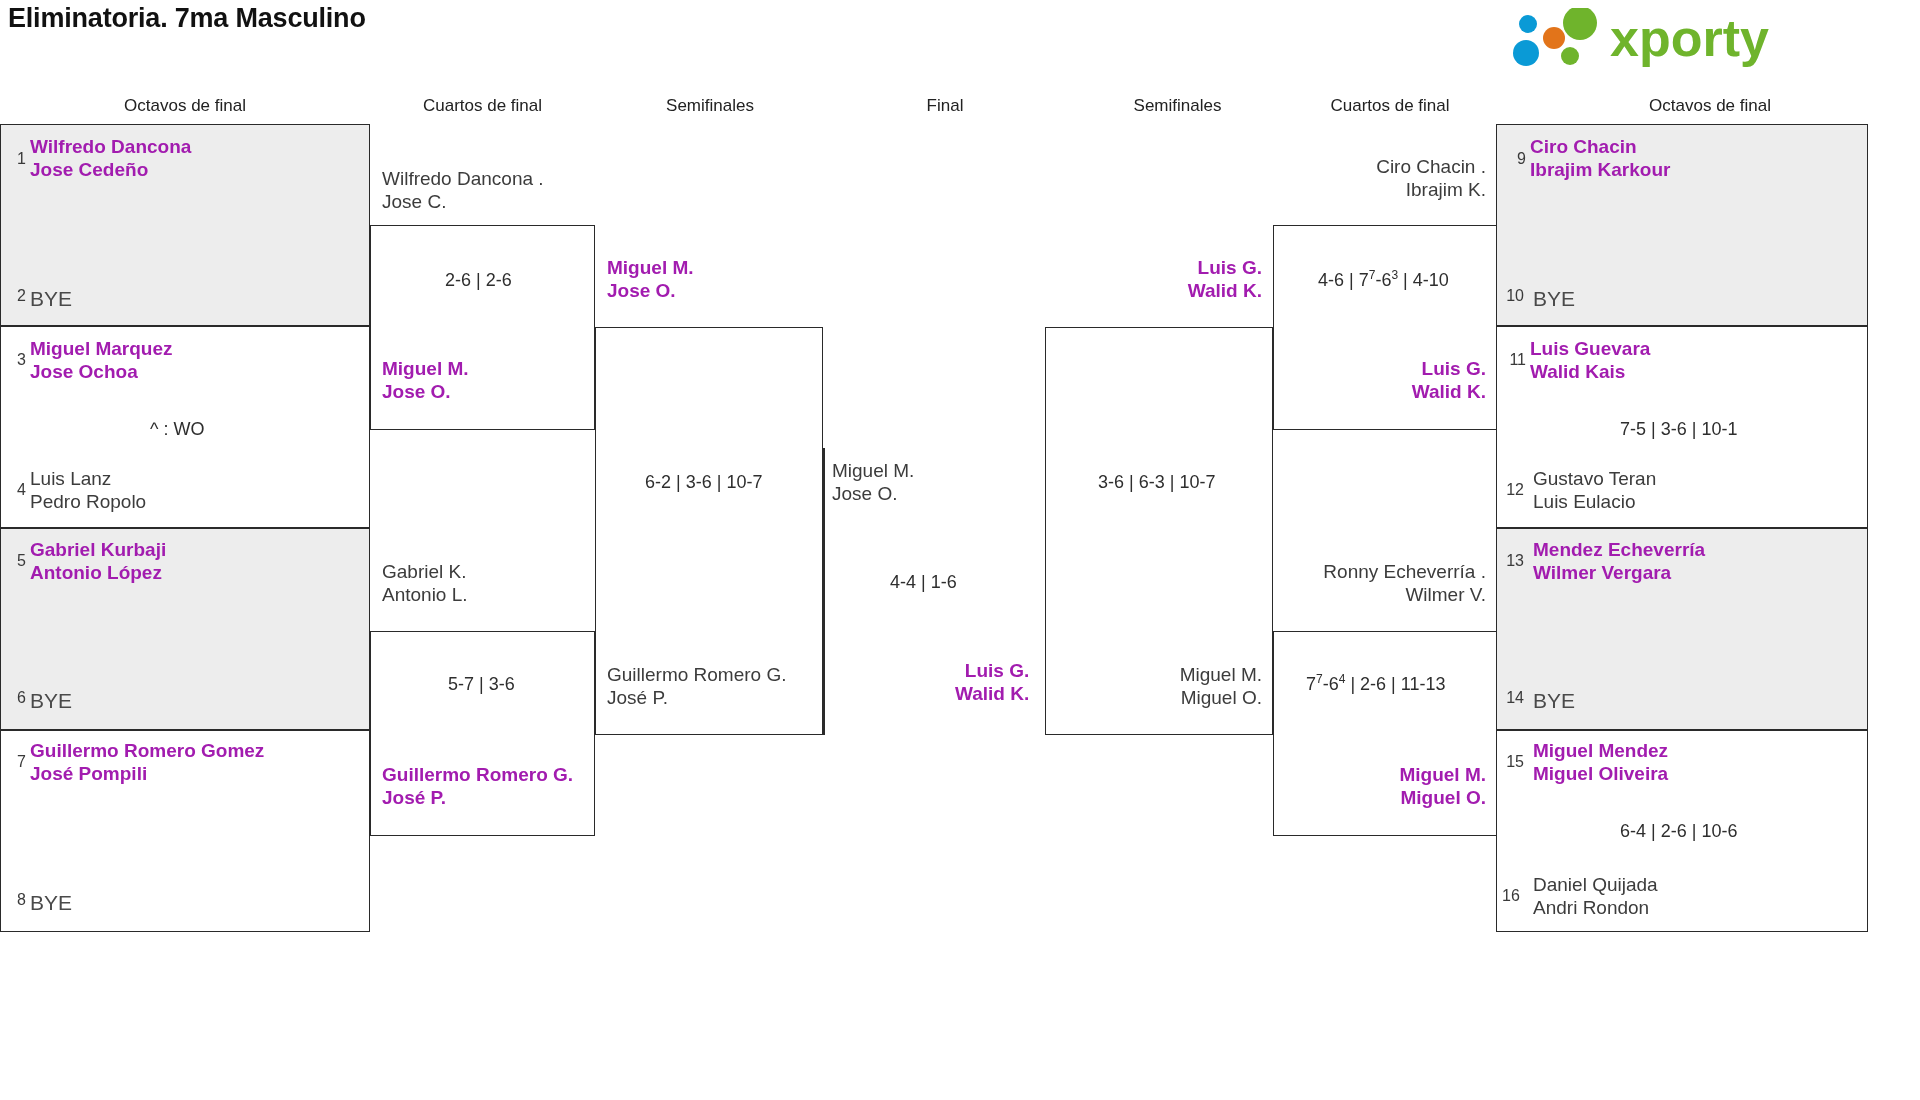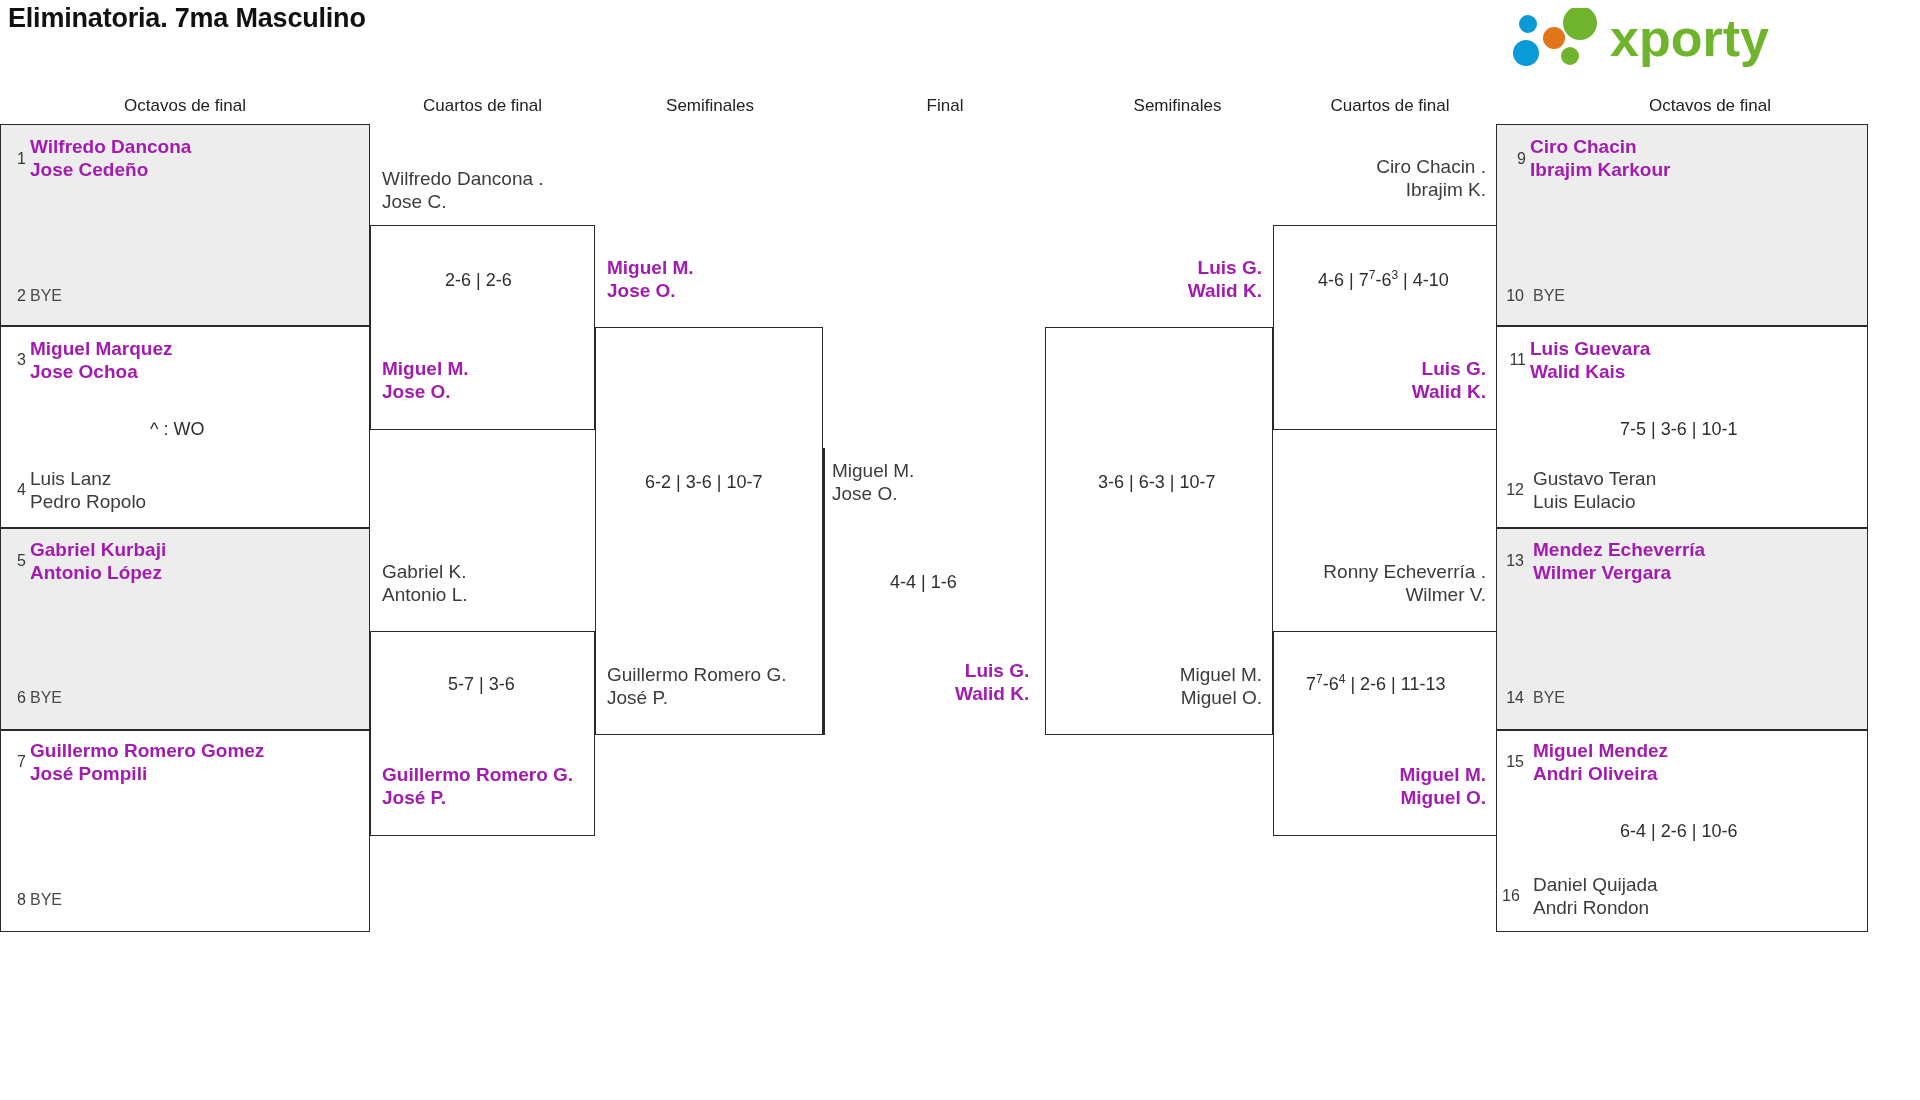--- a/index.html
+++ b/index.html
@@ -38,21 +38,21 @@
     position: absolute;
     font-size: 16px; color: #3a3a3a; text-align: right;
     width: 26px;
   }
   .team {
     position: absolute;
     font-size: 19px; line-height: 1.22; white-space: nowrap;
   }
   .team.win { font-weight: 700; color: #a21caf; }
   .team.lose { font-weight: 400; color: #3c3c3c; }
-  .bye { position: absolute; font-size: 16px; color: #4a4a4a; }
+  .bye { position: absolute; font-size: 21px; color: #4a4a4a; }
 
   .score {
     position: absolute;
     font-size: 18px; color: #2e2e2e; white-space: nowrap;
   }
   .score sup { font-size: 12px; vertical-align: super; line-height: 0; }
 
   .edge { position: absolute; background: #2a2a2a; }
 </style>
 </head>
@@ -240,21 +240,21 @@
   <div class="team win" style="left:1533px; top:538px;">
     <div>Mendez Echeverría</div>
     <div>Wilmer Vergara</div>
   </div>
   <div class="seed" style="left:1498px; top:689px;">14</div>
   <div class="bye" style="left:1533px; top:689px;">BYE</div>
 
   <div class="seed" style="left:1498px; top:753px;">15</div>
   <div class="team win" style="left:1533px; top:739px;">
     <div>Miguel Mendez</div>
-    <div>Andri Oliveira</div>
+    <div>Miguel Oliveira</div>
   </div>
   <div class="score" style="left:1620px; top:821px;">6-4 | 2-6 | 10-6</div>
   <div class="seed" style="left:1498px; top:887px;text-align:center;">16</div>
   <div class="team lose" style="left:1533px; top:873px;">
     <div>Daniel Quijada</div>
     <div>Andri Rondon</div>
   </div>
 
 </div>
 

